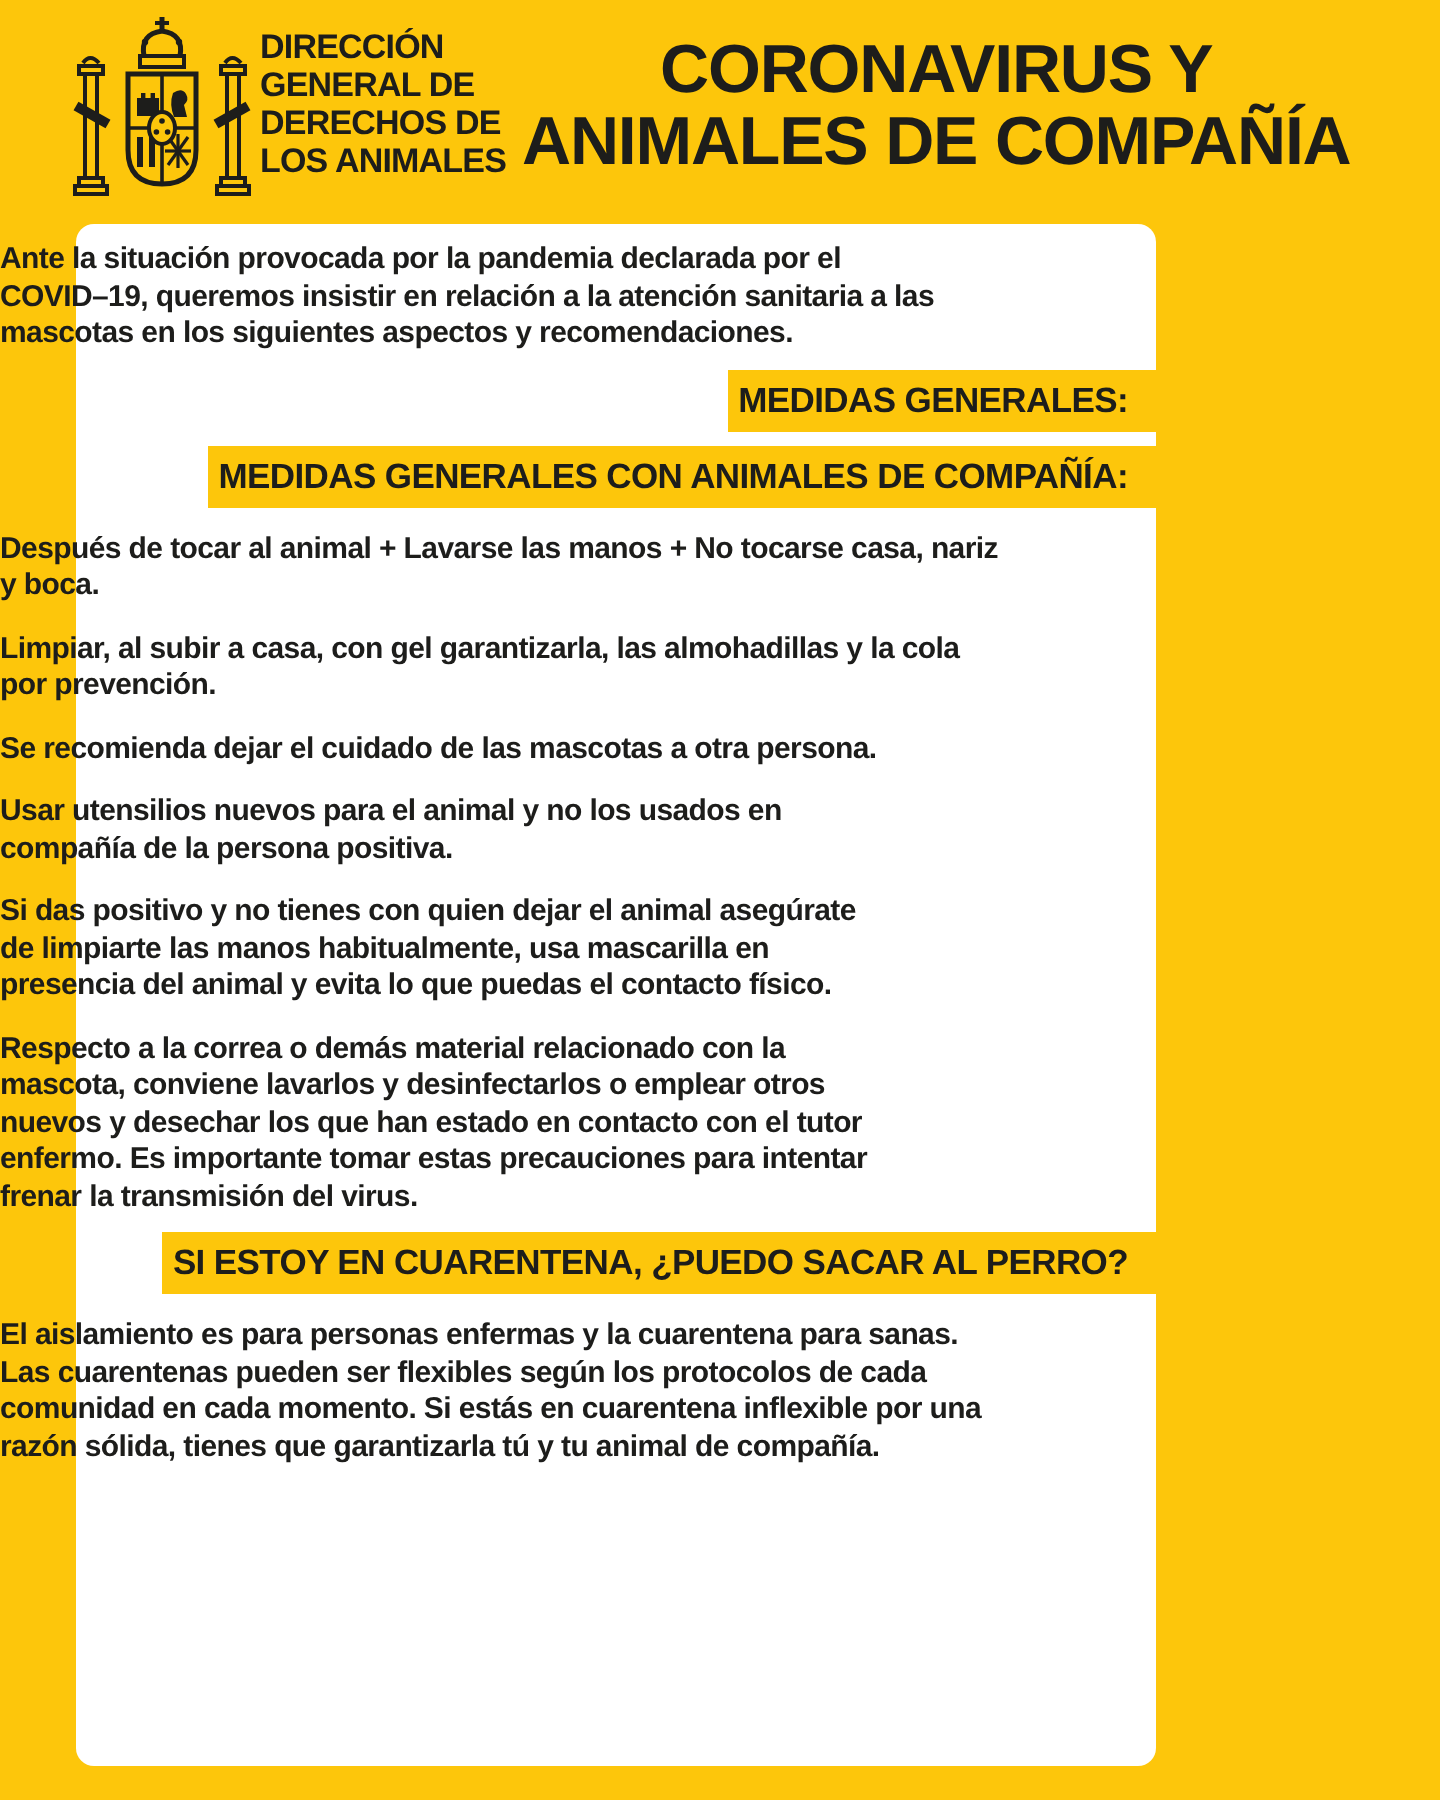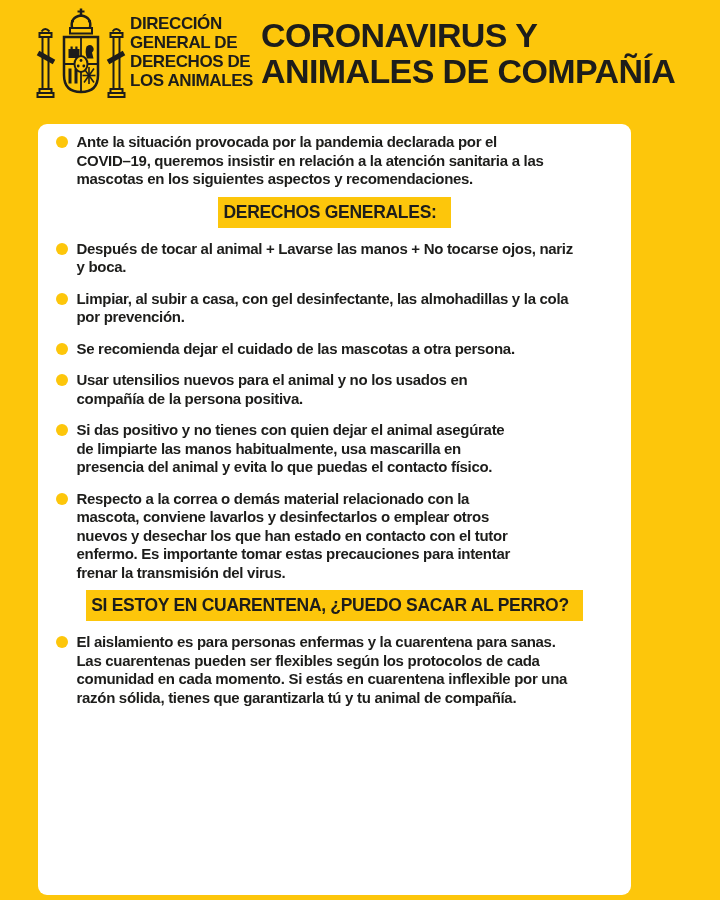--- a/index.html
+++ b/index.html
@@ -23,28 +23,28 @@
     position:absolute;left:34px;top:7px;width:94px;height:102px;
   }
   .brand-org{
     position:absolute;left:130px;top:14px;
     font-size:17px;font-weight:700;line-height:19px;
     letter-spacing:-0.4px;white-space:pre-line;margin:0;
   }
   .poster-title{
     position:absolute;left:261px;top:17px;
     font-size:34px;font-weight:800;line-height:36px;
-    letter-spacing:-0.6px;white-space:pre-line;margin:0;
+    letter-spacing:-0.6px;white-space:pre-line;margin:0;text-align:center;
   }
   
   .panel{
-    position:absolute;left:38px;top:124px;width:593px;height:771px;
+    position:absolute;left:38px;top:112px;width:540px;height:771px;
     background:var(--white);border-radius:9px;
     padding:9px 0 0 0;
-    display:flex;flex-direction:column;align-items:center;
+    display:flex;flex-direction:column;align-items:flex-end;
   }
   .bullet-item{
     display:flex;align-items:flex-start;
     margin:0 0 13px 41px;
   }
   .dot{
     width:12px;height:12px;border-radius:50%;
     background:var(--yellow);
     margin:3px 9px 0 0;flex:none;
   }
@@ -129,30 +129,33 @@
 
   <div class="panel">
 
   <div class="bullet-item">
         <span class="dot"></span>
         <p class="bullet-text">Ante la situación provocada por la pandemia declarada por el
 COVID–19, queremos insistir en relación a la atención sanitaria a las
 mascotas en los siguientes aspectos y recomendaciones.</p>
       </div>
       <div class="section-heading">
-        <span class="heading-text">DERECHOS GENERALES:</span>
+        <span class="heading-text">MEDIDAS GENERALES:</span>
+      </div>
+      <div class="section-heading">
+        <span class="heading-text">MEDIDAS GENERALES CON ANIMALES DE COMPAÑÍA:</span>
       </div>
       <div class="bullet-item">
         <span class="dot"></span>
-        <p class="bullet-text">Después de tocar al animal + Lavarse las manos + No tocarse ojos, nariz
+        <p class="bullet-text">Después de tocar al animal + Lavarse las manos + No tocarse casa, nariz
 y boca.</p>
       </div>
       <div class="bullet-item">
         <span class="dot"></span>
-        <p class="bullet-text">Limpiar, al subir a casa, con gel desinfectante, las almohadillas y la cola
+        <p class="bullet-text">Limpiar, al subir a casa, con gel garantizarla, las almohadillas y la cola
 por prevención.</p>
       </div>
       <div class="bullet-item">
         <span class="dot"></span>
         <p class="bullet-text">Se recomienda dejar el cuidado de las mascotas a otra persona.</p>
       </div>
       <div class="bullet-item">
         <span class="dot"></span>
         <p class="bullet-text">Usar utensilios nuevos para el animal y no los usados en
 compañía de la persona positiva.</p>

